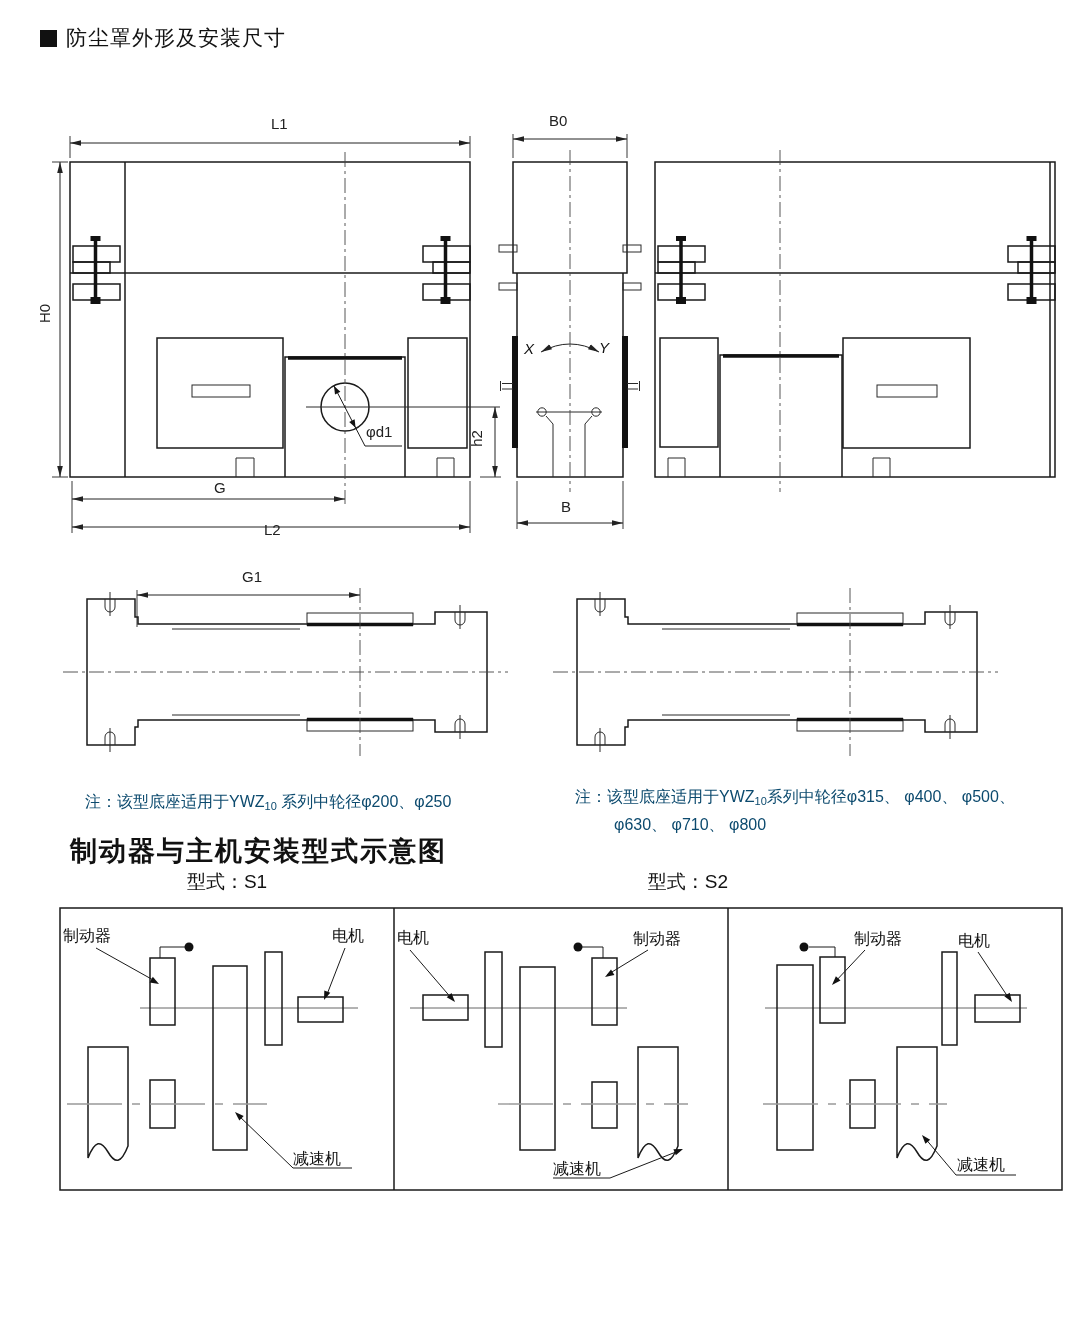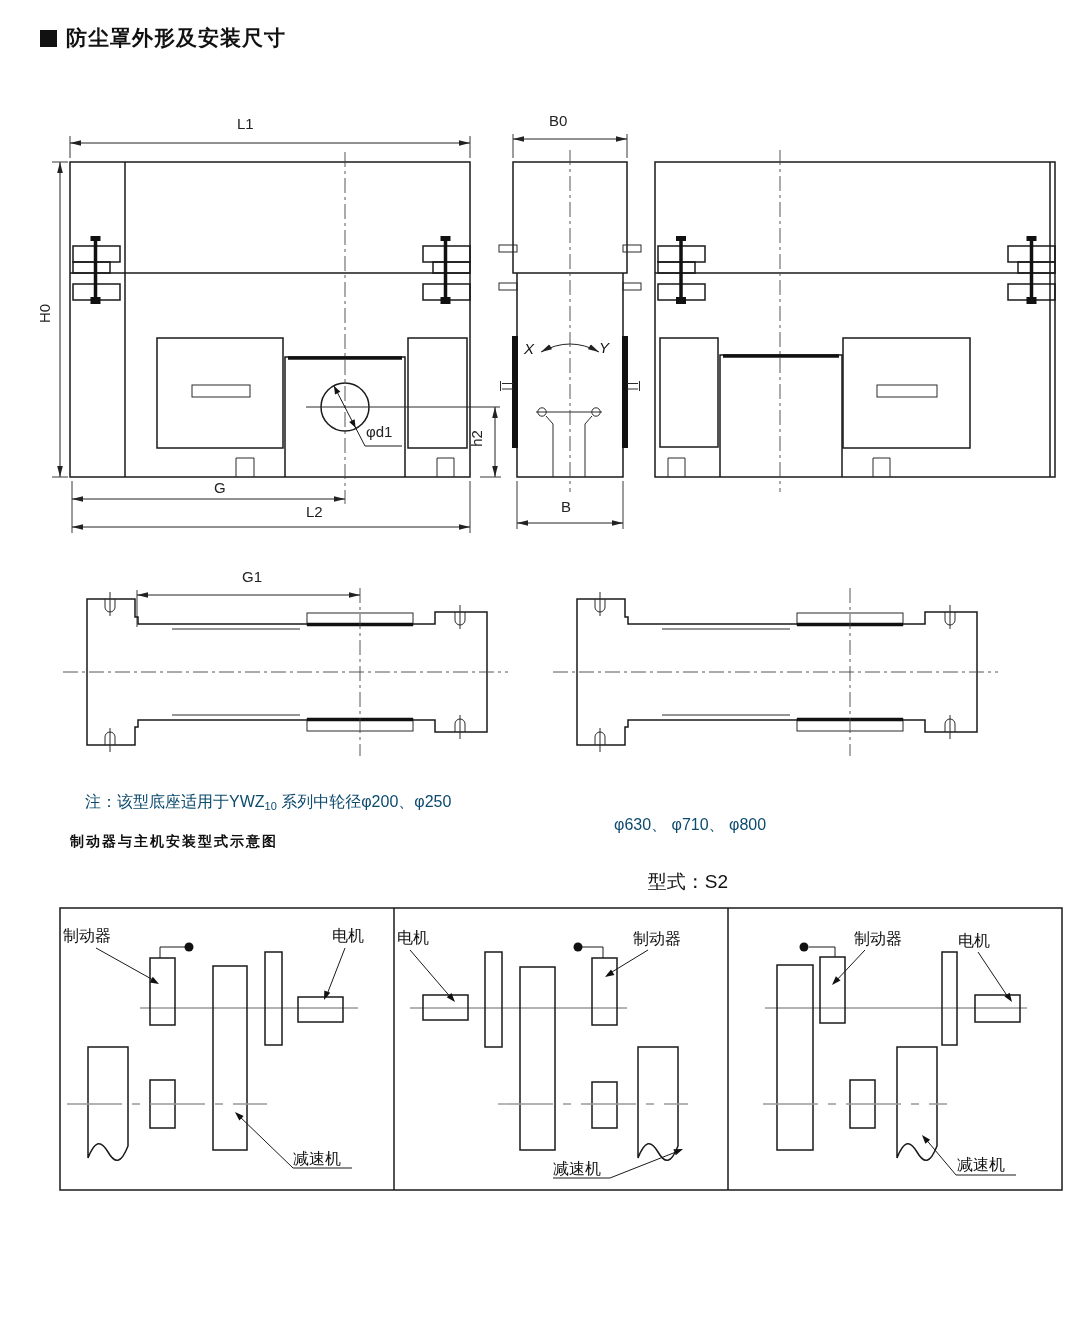--- a/index.html
+++ b/index.html
@@ -1,26 +1,26 @@
 <!DOCTYPE html>
 <html><head>
 <meta charset="utf-8">
 <style>
   html,body{margin:0;padding:0;background:#e8e8e8;}
   .page{position:relative;width:1091px;height:1335px;background:#ffffff;overflow:hidden;
         font-family:"Liberation Sans","DejaVu Sans",sans-serif;color:#111;}
   .abs{position:absolute;white-space:nowrap;}
-  .title{font-size:21px;font-weight:bold;letter-spacing:1px;}
+  .title{font-size:21px;font-weight:normal;letter-spacing:1px;}
   .marker{width:17px;height:17px;background:#111;}
   .dimlab{font-size:15px;color:#222;}
   .rot{transform:rotate(-90deg);transform-origin:center center;text-align:center;}
   .ital{font-style:italic;font-size:15px;}
   .note{font-size:16px;color:#0c4a6e;}
   .sub{font-size:11px;vertical-align:-3px;}
-  .section-title{font-size:14px;font-weight:bold;letter-spacing:2px;}
+  .section-title{font-size:27px;font-weight:bold;letter-spacing:2px;}
   .panel-head{font-size:19px;text-align:center;}
   .plab{font-size:16px;}
   svg.draw{position:absolute;left:0;top:0;}
   svg.draw *{vector-effect:none;}
   .ln{stroke:#1a1a1a;stroke-width:1.5;fill:none;}
   .thin{stroke:#2a2a2a;stroke-width:1;fill:none;}
   .thick{stroke:#111;stroke-width:3.5;fill:none;}
   .blk{fill:#111;stroke:none;}
   .dim{stroke:#222;stroke-width:1;fill:none;marker-start:url(#arr);marker-end:url(#arr);}
   .ext{stroke:#222;stroke-width:0.9;fill:none;}
@@ -263,38 +263,40 @@
       <path class="ldr" d="M1016,1175 L956,1175 L924,1137"></path>
       <polygon class="blk" points="922,1135 930.2,1139.8 925.4,1143.8"></polygon>
     </g>
   </svg>
 
   <div class="abs" style="left:40px;top:24px;display:flex;align-items:center;gap:9px;">
     <div class="marker"></div>
     <div class="title">防尘罩外形及安装尺寸</div>
   </div>
 
-  <div class="abs dimlab" style="left:237px;top:115px;">L1</div>
+  <div class="abs dimlab" style="left:271px;top:115px;">L1</div>
   <div class="abs dimlab" style="left:549px;top:112px;">B0</div>
   <div class="abs dimlab rot" style="left:26px;top:305px;width:36px;">H0</div>
   <div class="abs ital" style="left:524px;top:340px;">X</div>
   <div class="abs ital" style="left:599px;top:339px;">Y</div>
   <div class="abs dimlab" style="left:366px;top:423px;">φd1</div>
   <div class="abs dimlab rot" style="left:461px;top:430px;width:30px;">h2</div>
   <div class="abs dimlab" style="left:214px;top:479px;">G</div>
-  <div class="abs dimlab" style="left:264px;top:503px;margin-left:42px;">L2</div>
+  <div class="abs dimlab" style="left:264px;top:521px;">L2</div>
   <div class="abs dimlab" style="left:561px;top:498px;">B</div>
   <div class="abs dimlab" style="left:242px;top:568px;">G1</div>
 
   <div class="abs note" style="left:85px;top:792px;"><span>注：</span><span>该型底座适用于YWZ</span><span class="sub">10</span><span> 系列中轮径φ200、φ250</span></div>
 
+  <div class="abs note" style="left:575px;top:787px;"><span>注：</span><span>该型底座适用于YWZ</span><span class="sub">10</span><span>系列中轮径φ315、 φ400、 φ500、</span></div>
   <div class="abs note" style="left:614px;top:815px;">φ630、 φ710、 φ800</div>
 
   <div class="abs section-title" style="left:70px;top:833px;">制动器与主机安装型式示意图</div>
 
+  <div class="abs panel-head" style="left:60px;top:869px;width:334px;">型式：S1</div>
   <div class="abs panel-head" style="left:394px;top:869px;width:334px;text-align:right;">型式：S2</div>
 
   <div class="abs plab" style="left:63px;top:926px;">制动器</div>
   <div class="abs plab" style="left:332px;top:926px;">电机</div>
   <div class="abs plab" style="left:293px;top:1149px;">减速机</div>
 
   <div class="abs plab" style="left:397px;top:928px;">电机</div>
   <div class="abs plab" style="left:633px;top:929px;">制动器</div>
   <div class="abs plab" style="left:553px;top:1159px;">减速机</div>
 

